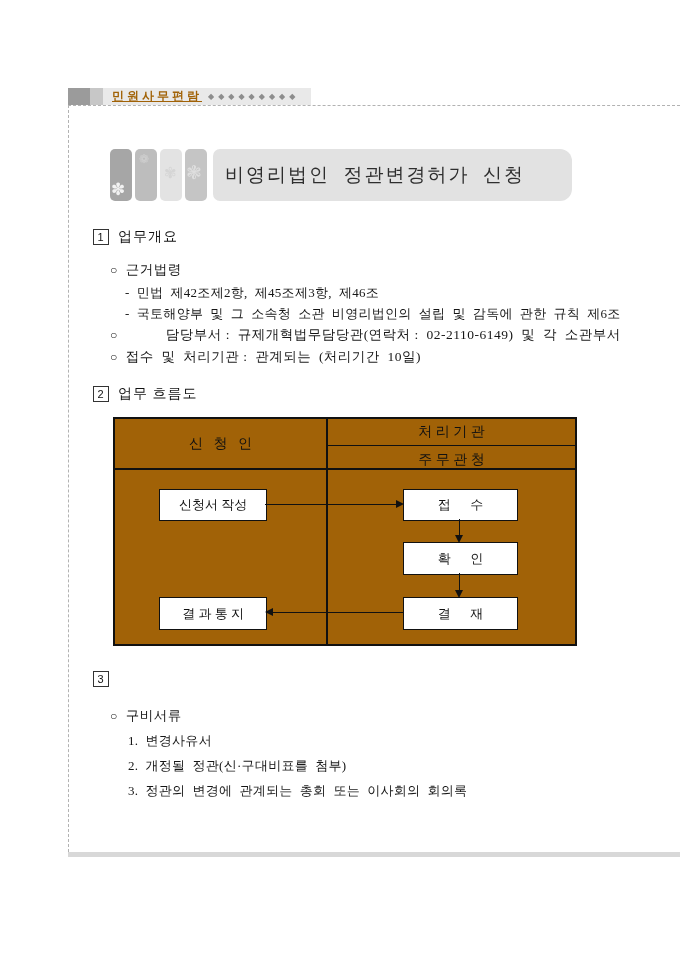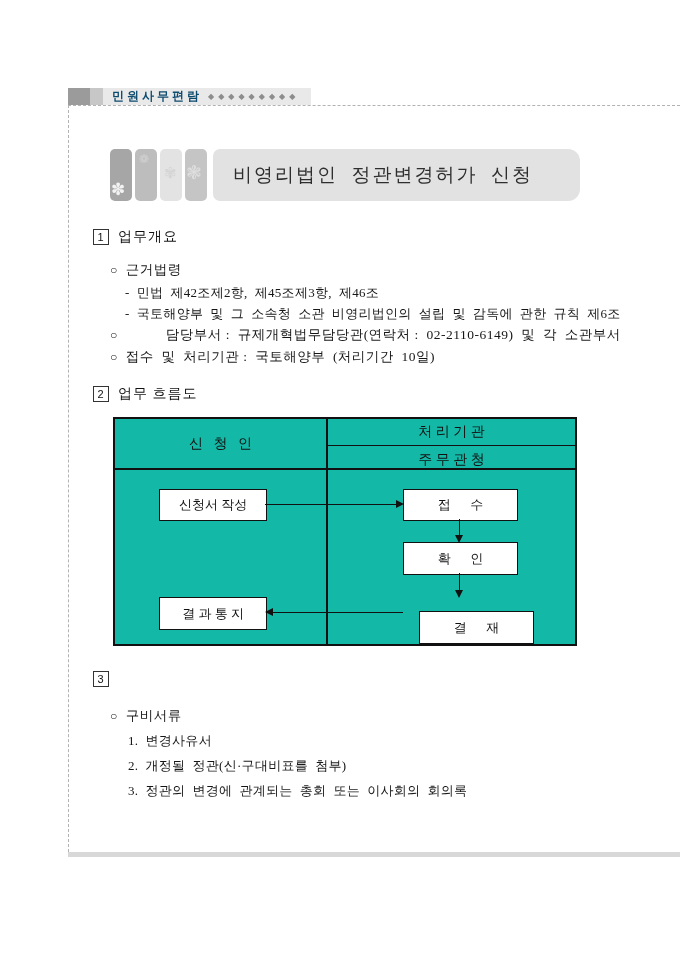--- a/index.html
+++ b/index.html
@@ -6,59 +6,59 @@
   body{
     width:680px;height:962px;background:#ffffff;position:relative;
     font-family:"Liberation Serif","DejaVu Serif",serif;color:#1b1b1b;
     overflow:hidden;
   }
   
   .header-bar{position:absolute;left:68px;top:88px;height:17px;display:flex;align-items:stretch;}
   .hb-sq1{width:22px;background:#9b9b9b;}
   .hb-sq2{width:13px;background:#c7c7c7;}
   .hb-strip{background:#e9e9e9;display:flex;align-items:center;padding:0 12px 0 9px;}
-  .hb-label{font-size:12px;font-weight:bold;letter-spacing:3px;color:#0c4a6e;white-space:pre;}
+  .hb-label{font-size:12px;font-weight:bold;letter-spacing:3px;color:#a16207;white-space:pre;text-decoration:underline;}
   .hb-dots{color:#8d8d8d;font-size:8px;letter-spacing:4px;margin-left:6px;white-space:pre;}
   .dot-top{position:absolute;left:68px;right:0;top:105px;height:0;border-top:1px dashed #b2b2b2;}
   .dot-left{position:absolute;left:68px;top:105px;height:747px;width:0;border-left:1px dashed #b2b2b2;}
   .bottom-band{position:absolute;left:68px;right:0;top:852px;height:5px;background:#d8d8d8;}
   
   .tiles{position:absolute;left:110px;top:149px;display:flex;gap:3px;}
   .tile{width:22px;height:52px;border-radius:5px;position:relative;overflow:hidden;}
   .tile1{background:#a6a6a6;}.tile2{background:#bdbdbd;}.tile3{background:#e3e3e3;}.tile4{background:#c5c5c5;}
   .tile .glyph{position:absolute;line-height:1;}
   .tile1 .glyph{left:1px;bottom:3px;font-size:17px;color:#f2f2f2;}
   .tile2 .glyph{left:4px;top:4px;font-size:12px;color:#d2d2d2;}
   .tile3 .glyph{left:4px;top:17px;font-size:15px;color:#d5d5d5;}
   .tile4 .glyph{left:1px;top:14px;font-size:19px;color:#dedede;}
   .banner{position:absolute;left:213px;top:149px;width:359px;height:52px;background:#e2e2e2;
-    border-radius:7px 12px 12px 7px;display:flex;align-items:center;padding-left:8px;}
+    border-radius:7px 12px 12px 7px;display:flex;align-items:center;}
   .banner-title{font-size:19px;letter-spacing:2px;color:#2e2e2e;padding-left:12px;white-space:pre;}
   
   .sec{position:absolute;left:93px;display:flex;align-items:center;font-size:14px;letter-spacing:1px;color:#111;}
   .numbox{width:14px;height:14px;border:1px solid #333;font-size:11px;line-height:14px;text-align:center;
     font-family:"Liberation Sans","DejaVu Sans",sans-serif;margin-right:9px;flex:none;}
   .line{position:absolute;font-size:13.5px;letter-spacing:0.5px;display:flex;align-items:baseline;color:#161616;}
   .obullet{font-size:12px;font-weight:bold;margin-right:8px;flex:none;}
   .subline{position:absolute;font-size:13px;letter-spacing:0.3px;color:#161616;white-space:pre;}
   
-  .diagram{position:absolute;left:113px;top:417px;width:460px;height:225px;border:2px solid #111;background:#14b8a6;}
+  .diagram{position:absolute;left:113px;top:417px;width:460px;height:225px;border:2px solid #111;background:#a16207;}
   .dg-vline{position:absolute;left:211px;top:0;bottom:0;width:0;border-left:2px solid #111;}
   .dg-hline{position:absolute;left:0;right:0;top:49px;height:0;border-top:2px solid #111;}
   .dg-midline{position:absolute;left:213px;right:0;top:26px;height:0;border-top:1px solid #111;}
   .dg-cell{position:absolute;display:flex;align-items:center;justify-content:center;font-size:14px;white-space:pre;color:#111;}
   .cell-applicant{left:0;width:211px;top:0;height:49px;}
   .cell-agency{left:213px;right:0;top:0;height:26px;}
   .cell-agency-sub{left:213px;right:0;top:26px;height:29px;}
   .fbox{position:absolute;border:1.5px solid #111;background:#fff;display:flex;align-items:center;
     justify-content:center;font-size:13px;white-space:pre;color:#111;}
   .fb-write{left:44px;top:70px;width:106px;height:30px;}
   .fb-receive{left:288px;top:70px;width:113px;height:30px;}
   .fb-confirm{left:288px;top:123px;width:113px;height:31px;}
-  .fb-approve{left:288px;top:192px;width:113px;height:31px;margin-left:16px;}
+  .fb-approve{left:288px;top:178px;width:113px;height:31px;}
   .fb-notify{left:44px;top:178px;width:106px;height:31px;text-align:right;}
   .aline-h{position:absolute;height:0;border-top:1.3px solid #111;}
   .aline-v{position:absolute;width:0;border-left:1.3px solid #111;}
   .ah{position:absolute;width:0;height:0;}
   .ah-right{border-top:4px solid transparent;border-bottom:4px solid transparent;border-left:8px solid #111;}
   .ah-left{border-top:4px solid transparent;border-bottom:4px solid transparent;border-right:8px solid #111;}
   .ah-down{border-left:4px solid transparent;border-right:4px solid transparent;border-top:8px solid #111;}
 </style>
 </head>
 <body>
@@ -104,21 +104,21 @@
     <span>근거법령</span>
   </div>
   <div class="subline" style="left:125px;top:284px;">-  민법  제42조제2항,  제45조제3항,  제46조</div>
   <div class="subline" style="left:125px;top:305px;">-  국토해양부  및  그  소속청  소관  비영리법인의  설립  및  감독에  관한  규칙  제6조</div>
   <div class="line" style="left:110px;top:326px;">
     <span class="obullet">○</span>
     <span style="white-space:pre;margin-left:40px;">담당부서 :  규제개혁법무담당관(연락처 :  02-2110-6149)  및  각  소관부서</span>
   </div>
   <div class="line" style="left:110px;top:348px;">
     <span class="obullet">○</span>
-    <span style="white-space:pre;">접수  및  처리기관 :  국토해양부  (처리기간  10일)</span>
+    <span style="white-space:pre;">접수  및  처리기관 :  관계되는  (처리기간  10일)</span>
   </div>
 
   <div class="sec" style="top:385px;">
     <span class="numbox">2</span>
     <span>업무 흐름도</span>
   </div>
 
   <div class="diagram">
     <div class="dg-vline"></div>
     <div class="dg-hline"></div>

